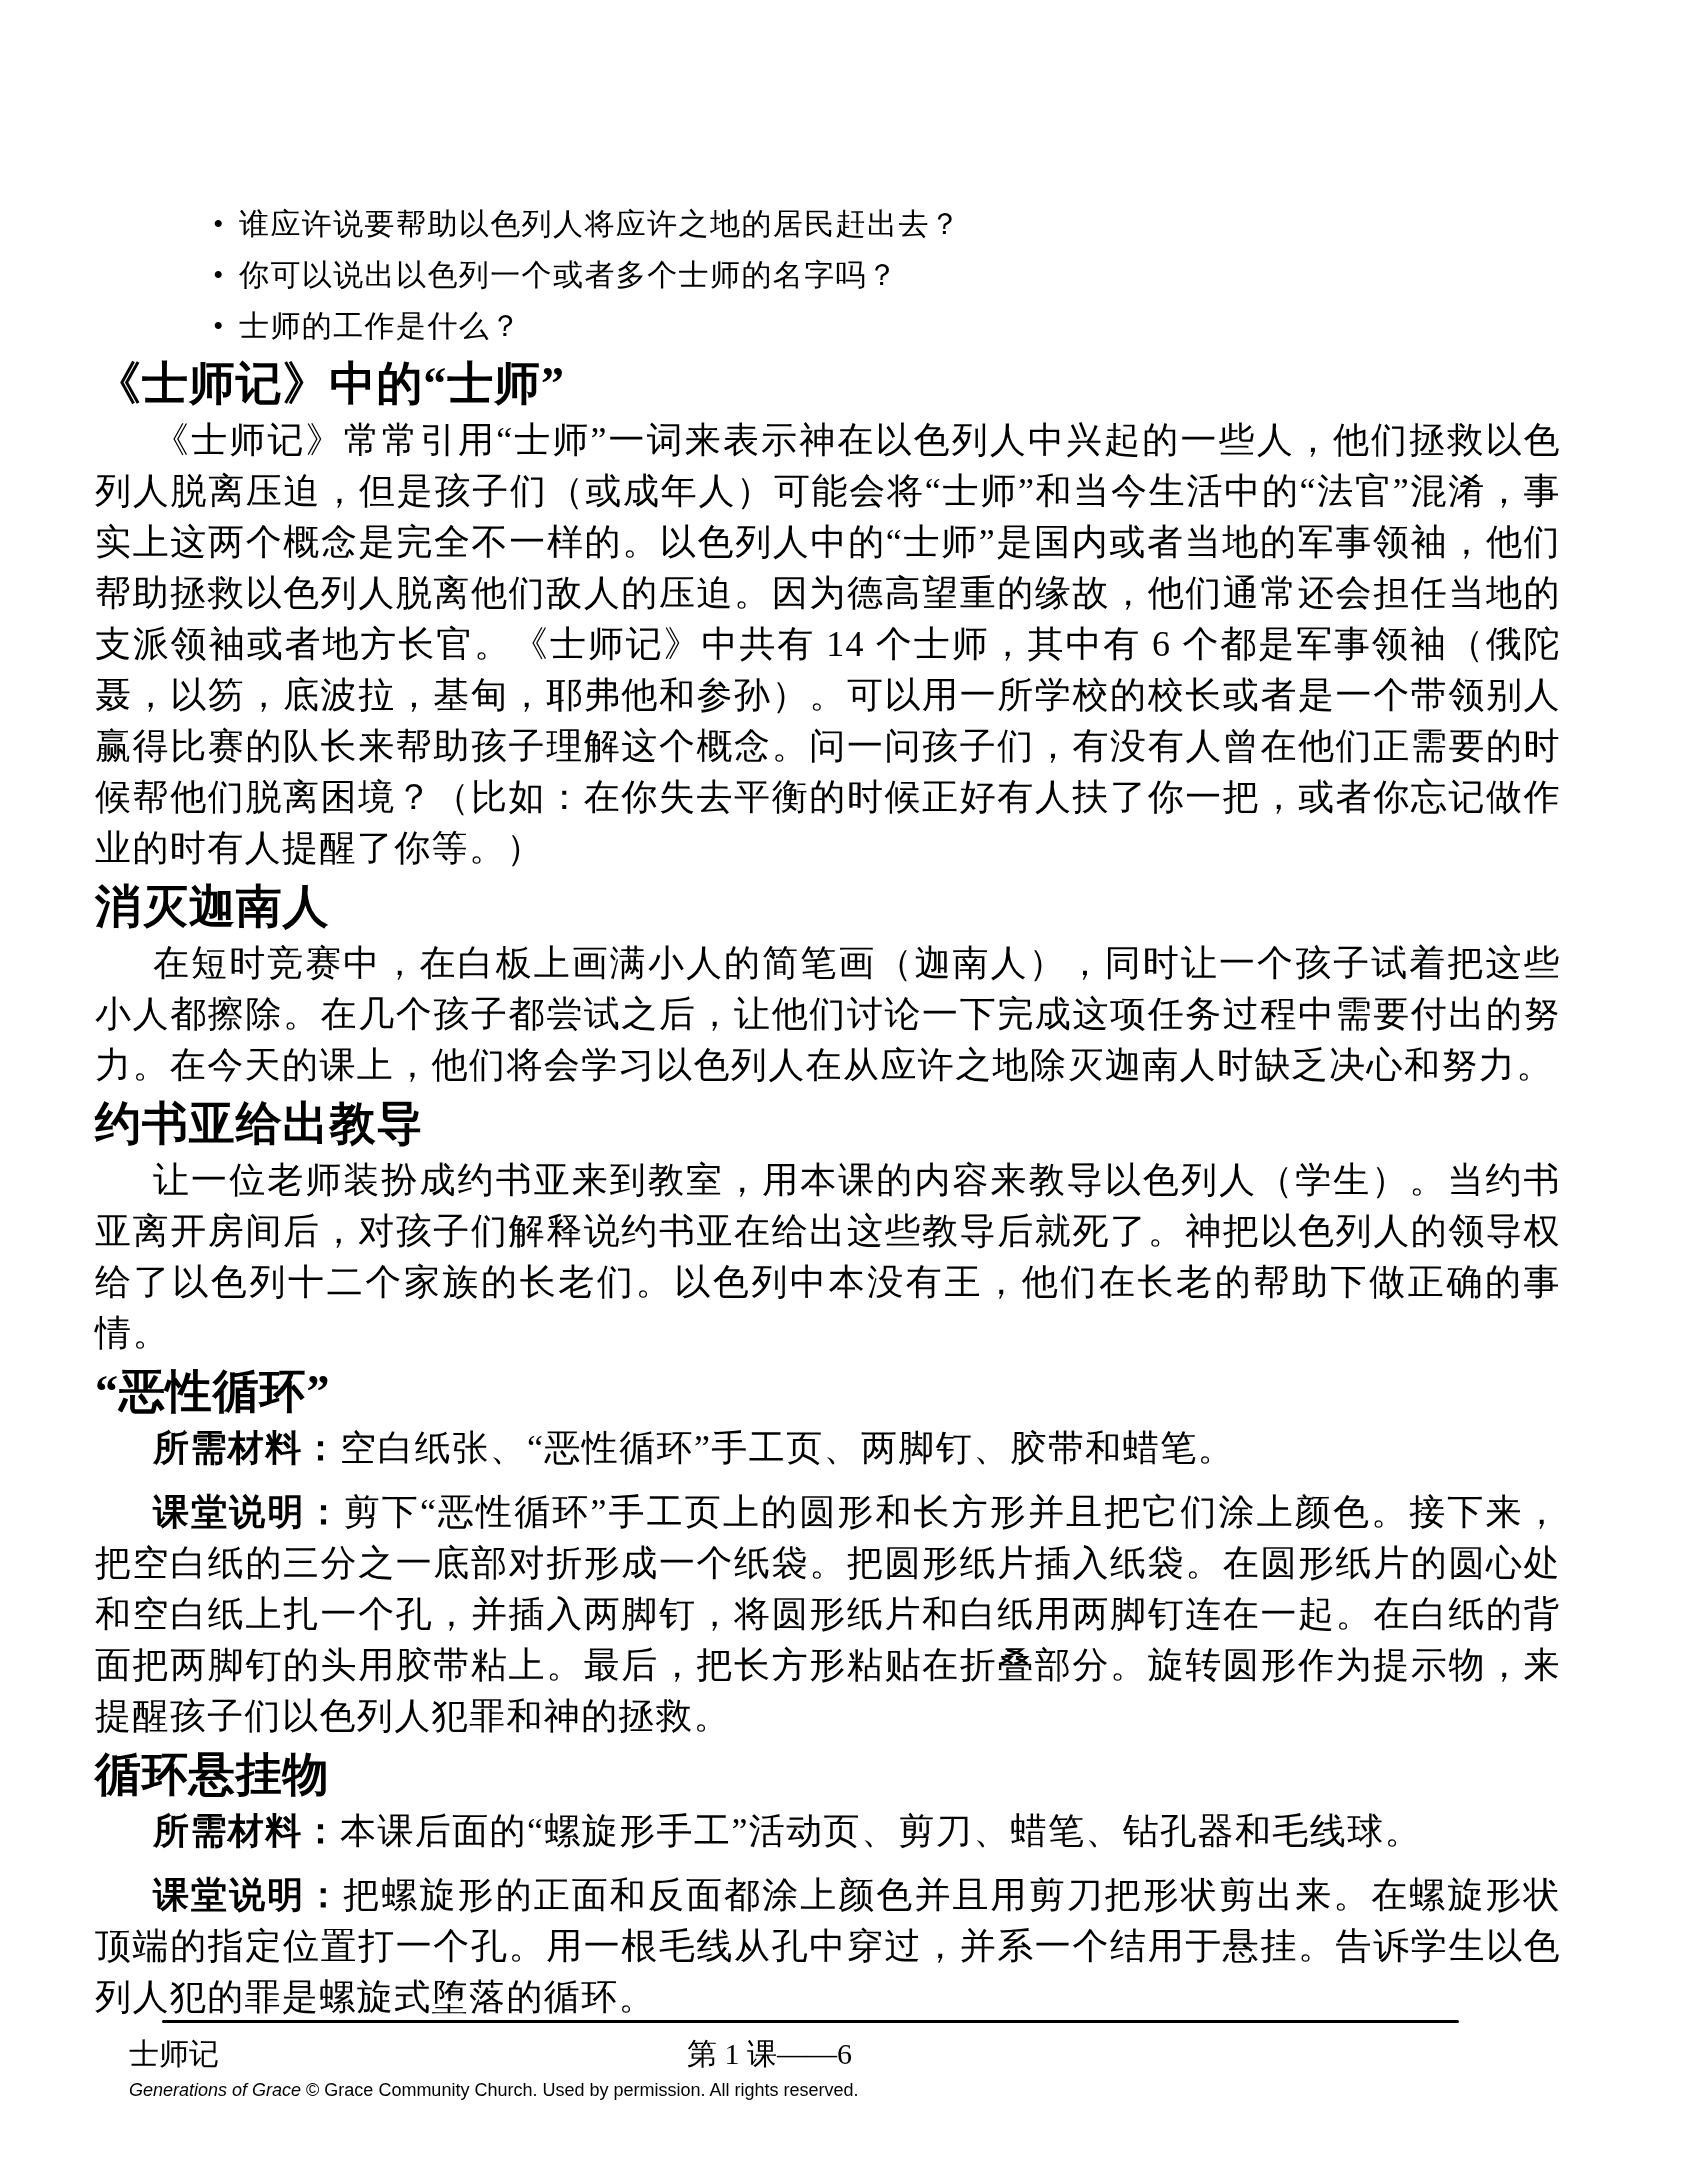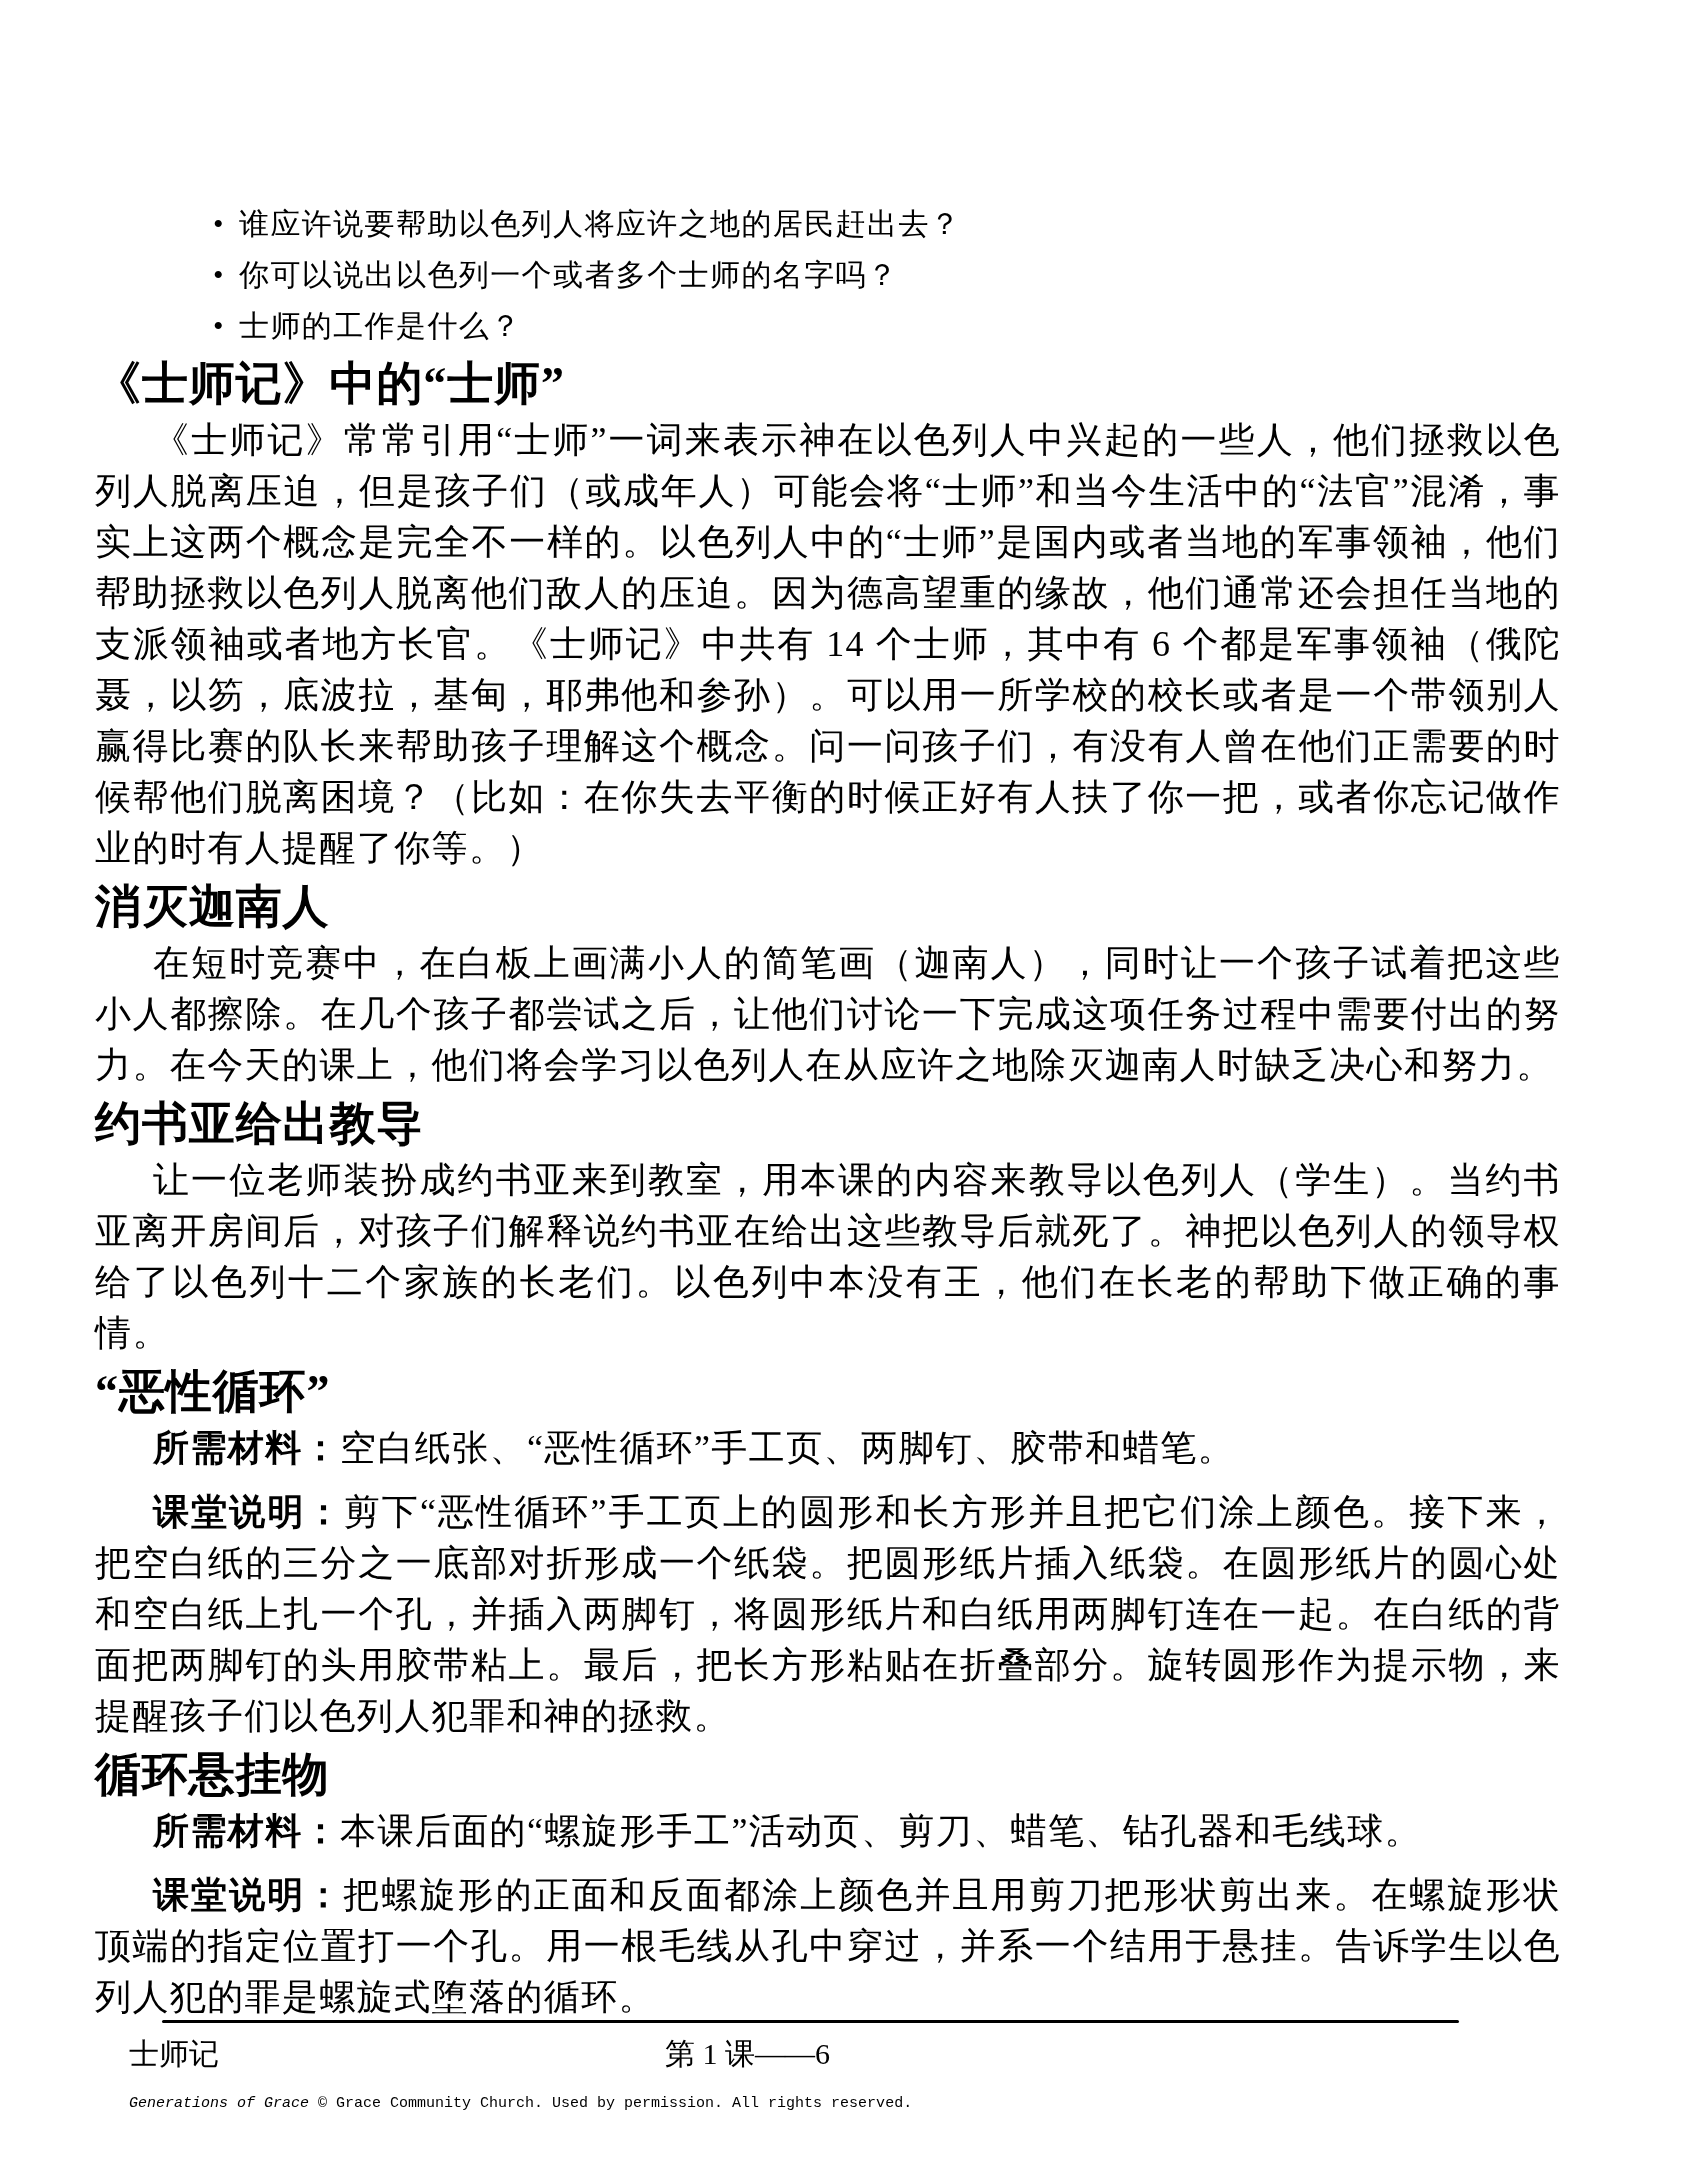--- a/index.html
+++ b/index.html
@@ -55,26 +55,26 @@
     width: 1297px;
     margin-left: 33px;
     border-radius: 1.8px;
   }
   .footer-row {
     position: relative;
     margin-top: 11px;
     font-size: 30px;
     line-height: 39px;
   }
-  .page-number { position: absolute; left: 536px; top: 0; }
+  .page-number { position: absolute; left: 558px; top: 0; }
   .credits {
-    margin-top: 20px;
-    font-size: 15px;
+    margin-top: 6px;
+    font-size: 18px;
     line-height: 22px;
-    font-family: Liberation Mono, monospace;
+    font-family: Liberation Sans, sans-serif;
   }
   .credits .gog { font-style: italic; }
 </style>
 </head>
 <body>
 
 <div class="content">
 
   <ul class="question-list">
     <li>谁应许说要帮助以色列人将应许之地的居民赶出去？</li>

